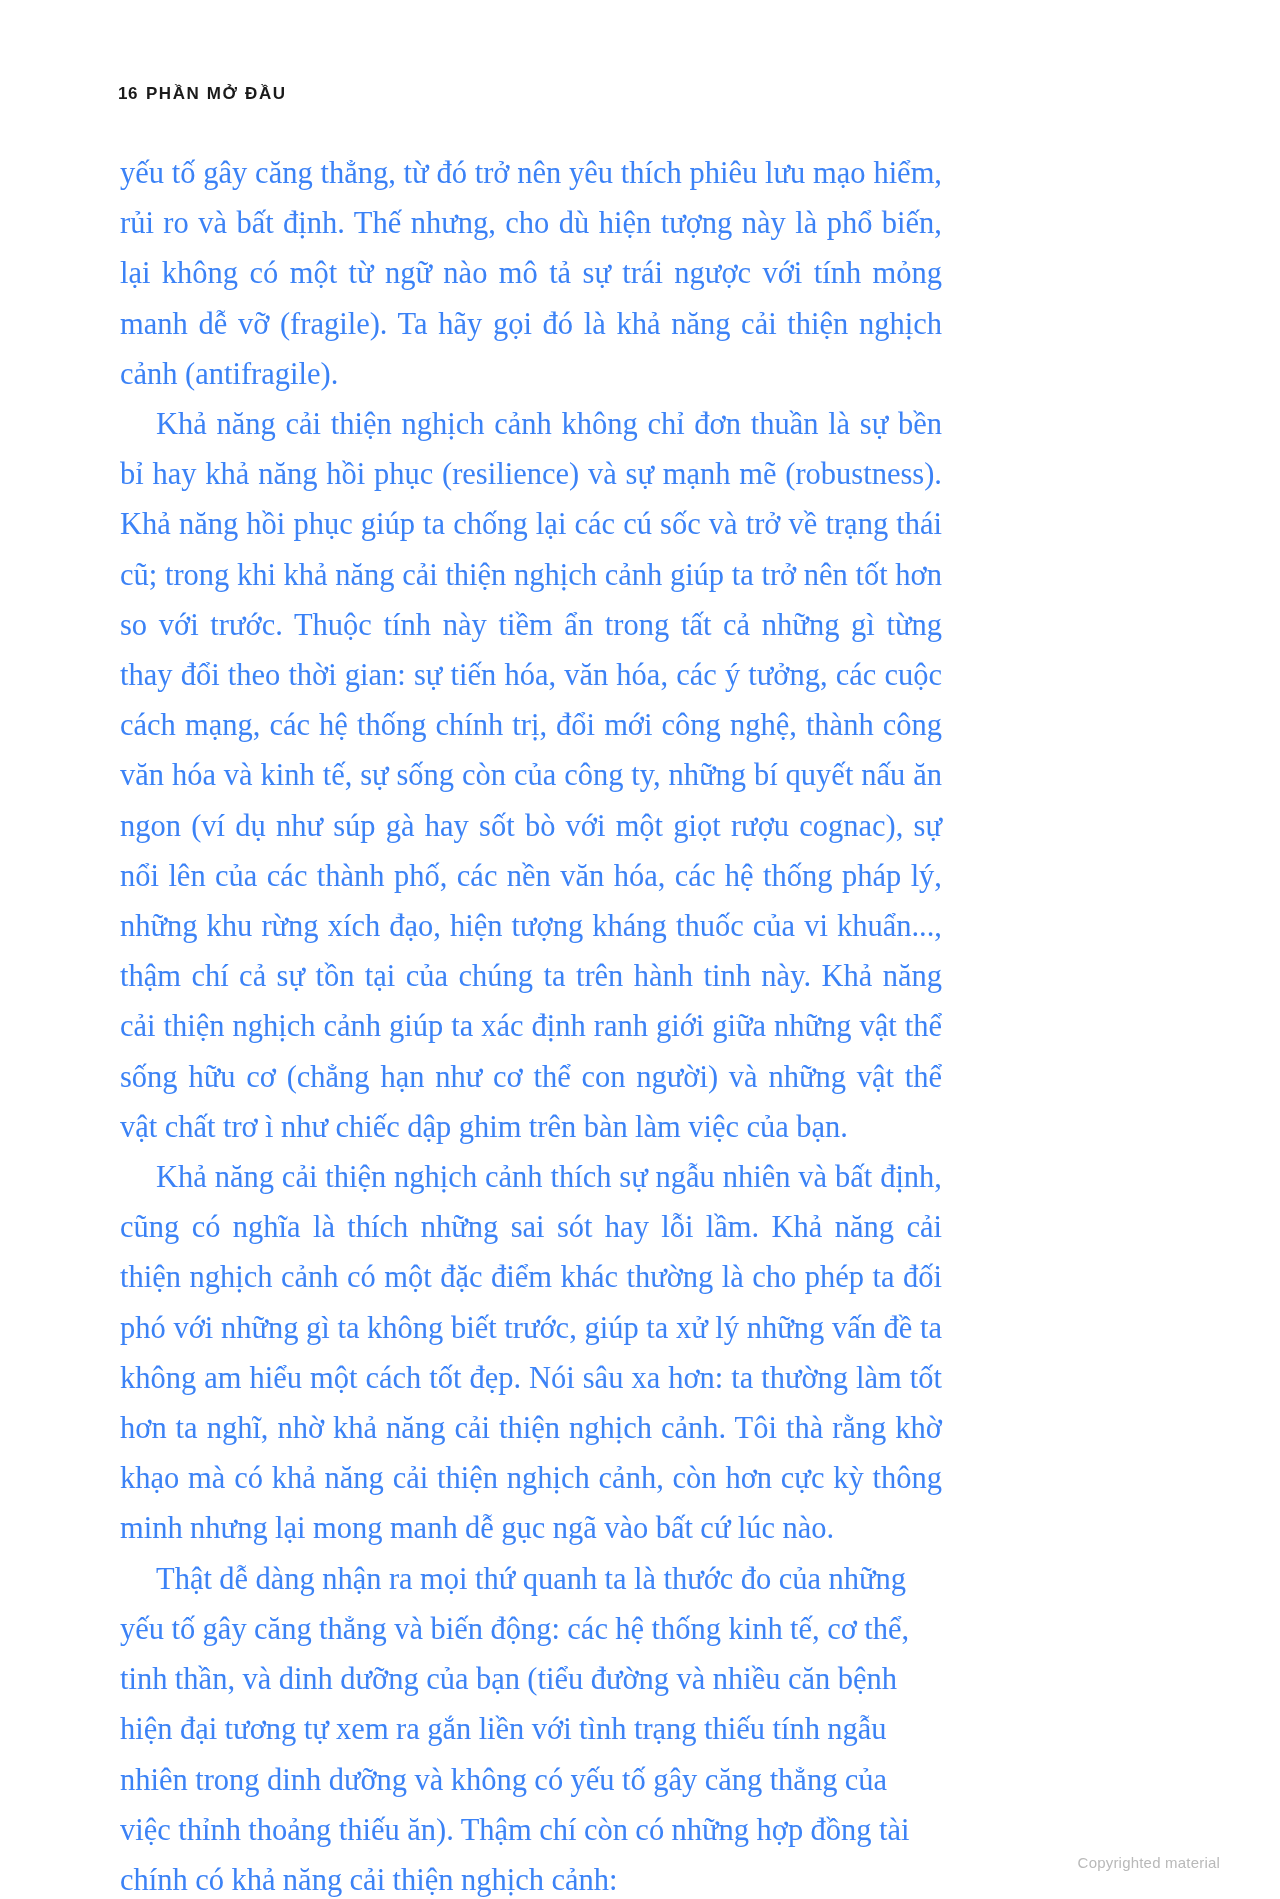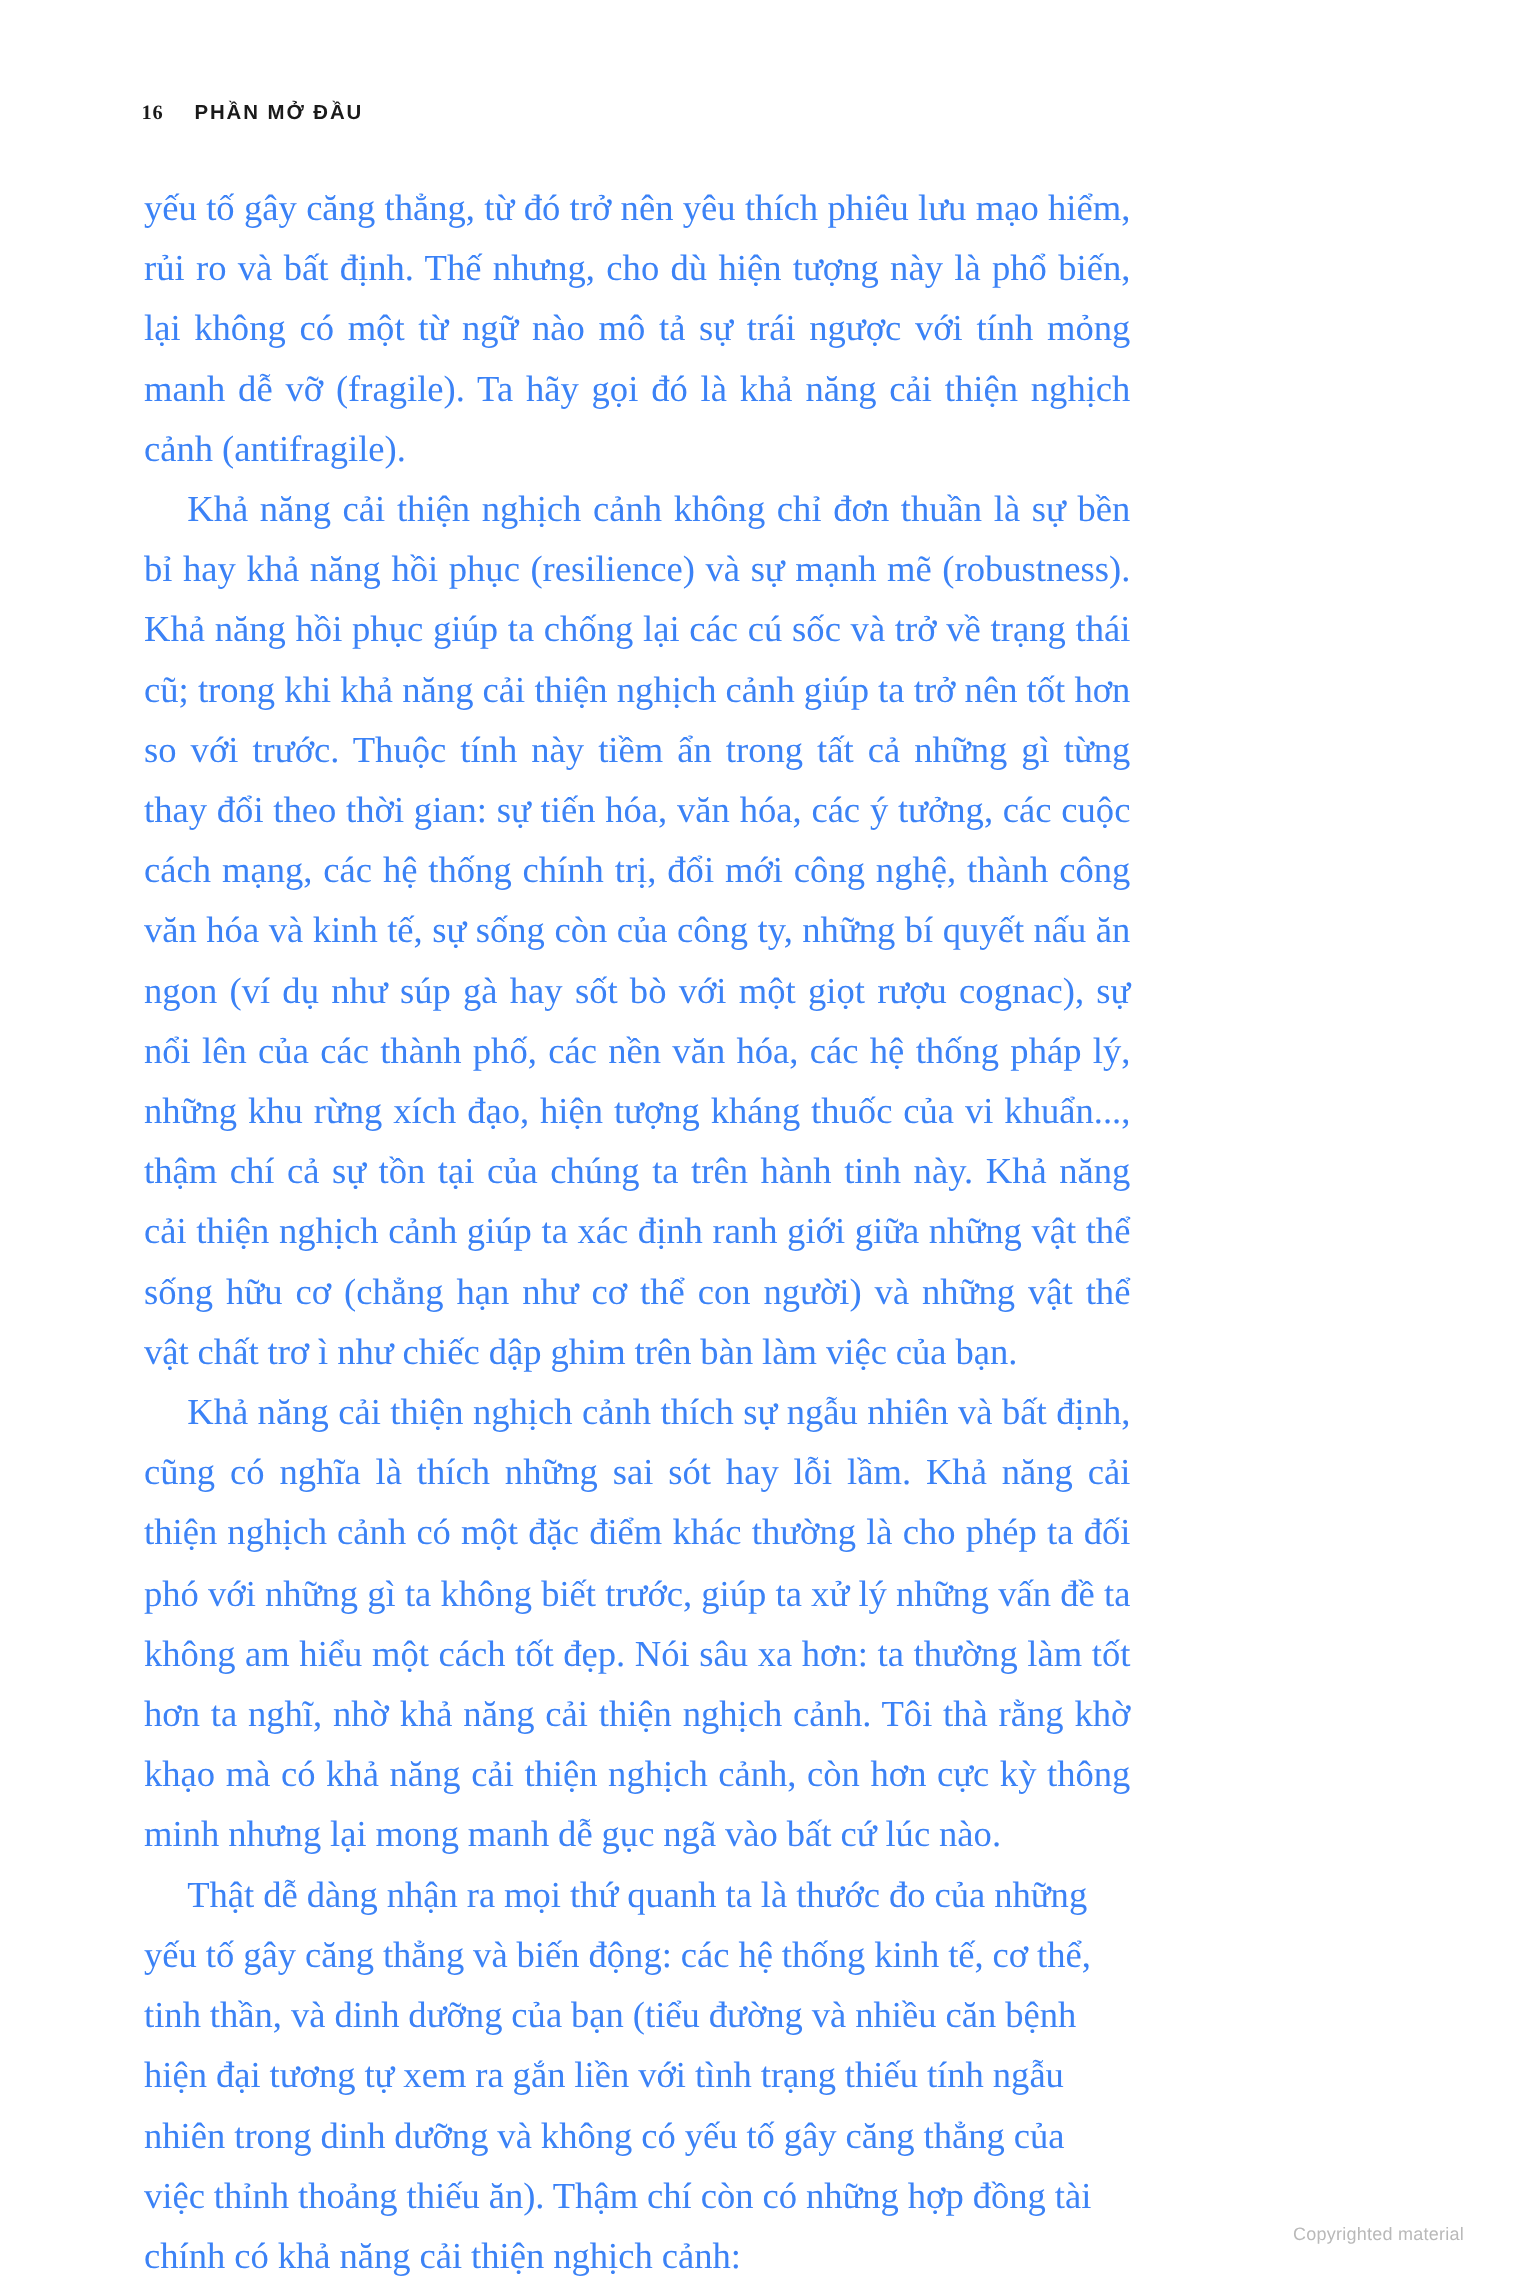--- a/index.html
+++ b/index.html
@@ -25,22 +25,21 @@
     top: 84px;
     font-family: "Liberation Sans", "DejaVu Sans", sans-serif;
     font-size: 17px;
     font-weight: bold;
     letter-spacing: 1.6px;
     color: #1a1a1a;
     white-space: nowrap;
   }
   .running-head .folio {
     letter-spacing: 0.5px;
-    margin-right: 26px;
-    font-family: Liberation Serif, serif;
+    margin-right: 8px;
   }
   .textblock {
     position: absolute;
     left: 120px;
     top: 148px;
     width: 822px;
   }
   .para {
     margin: 0;
     font-size: 30.5px;

